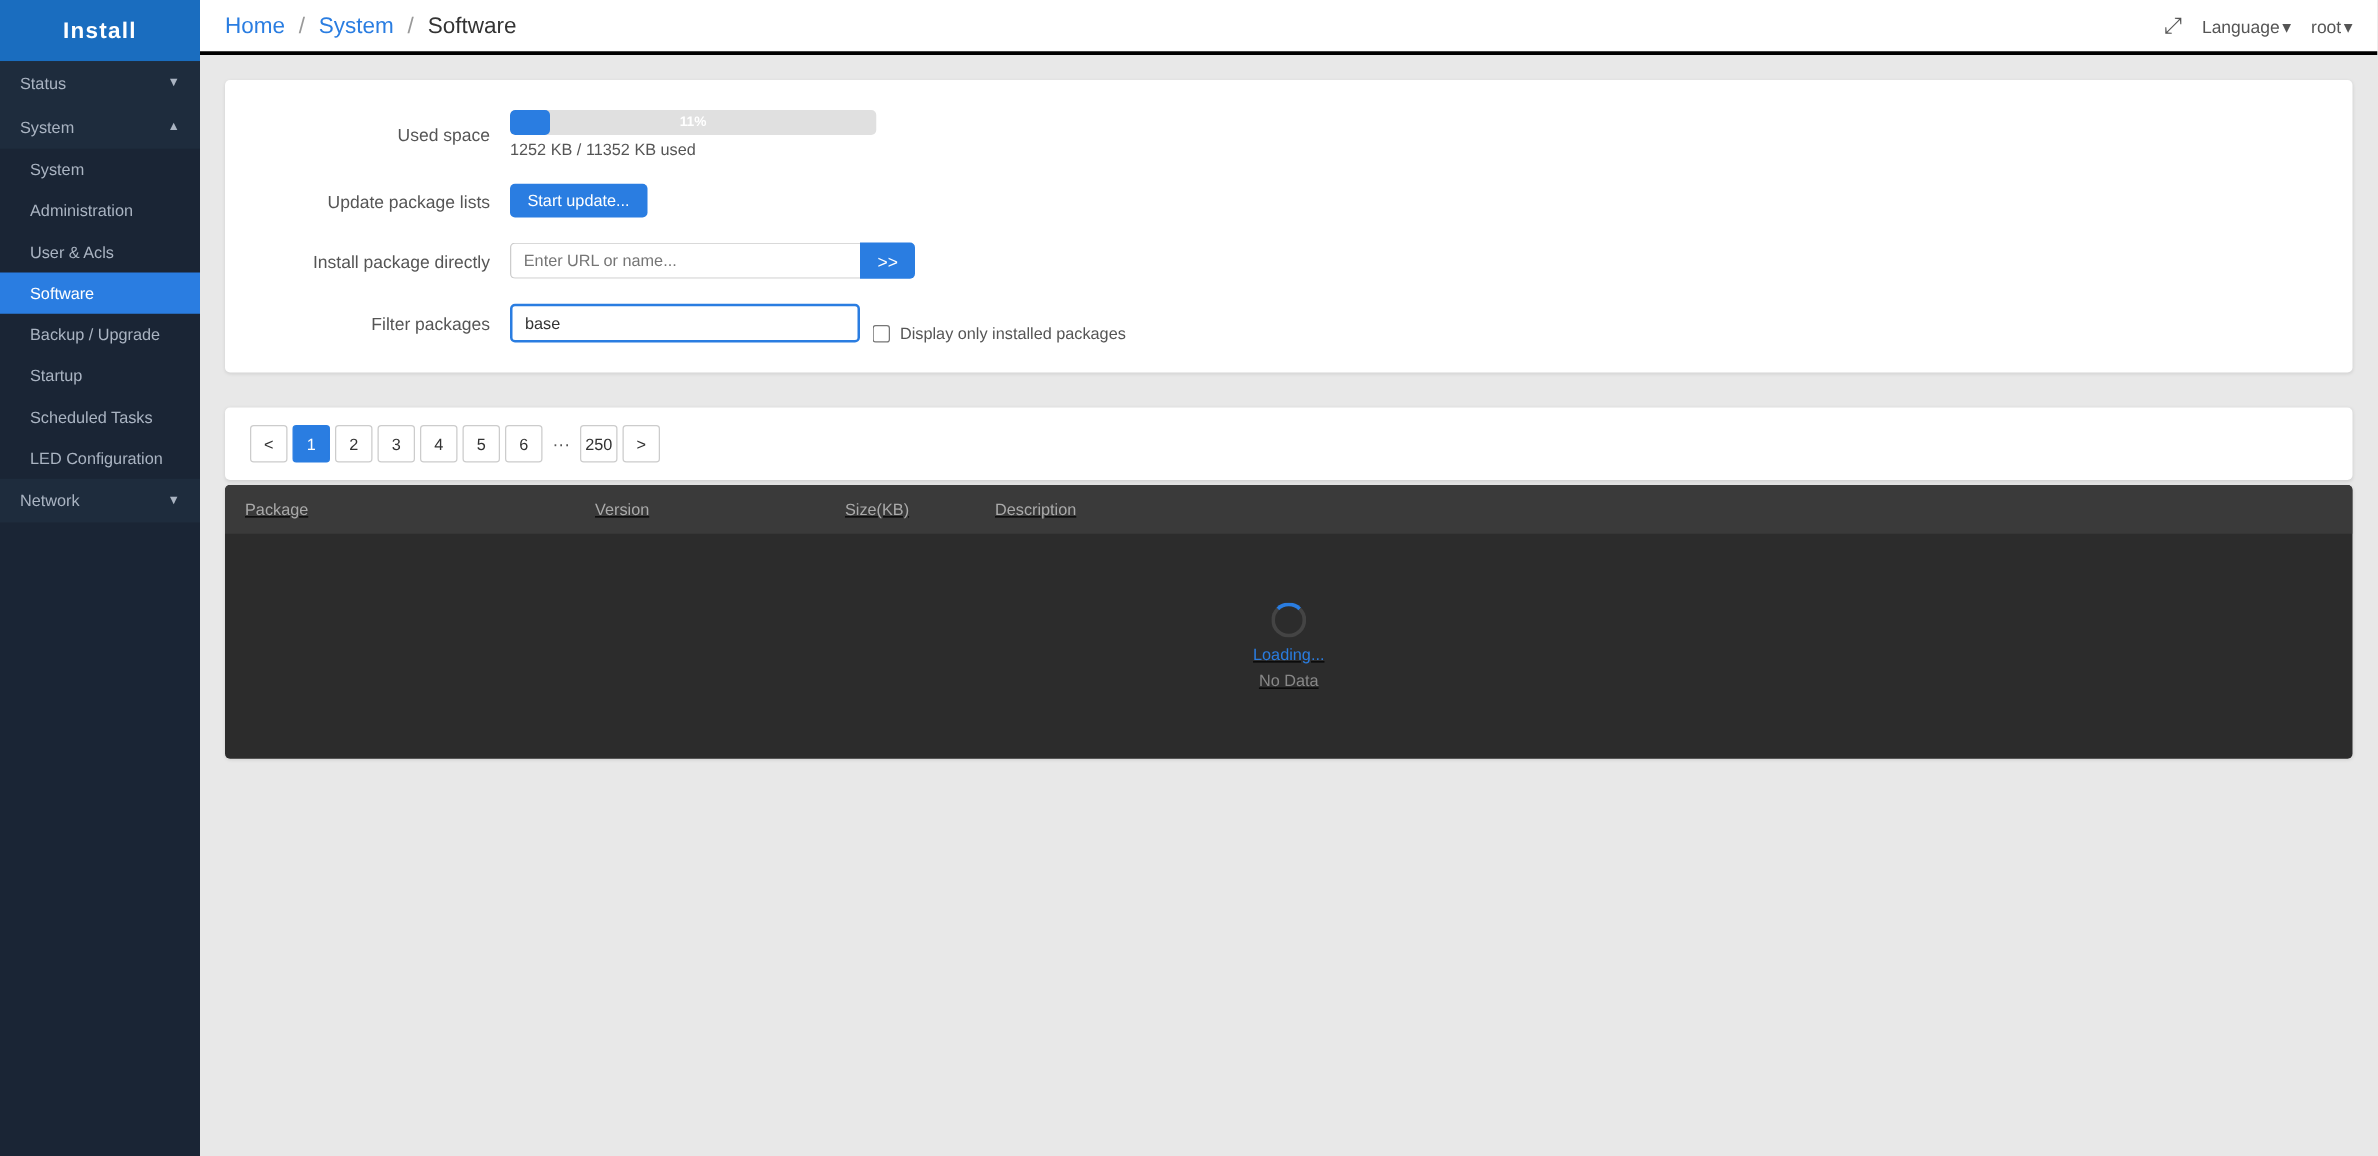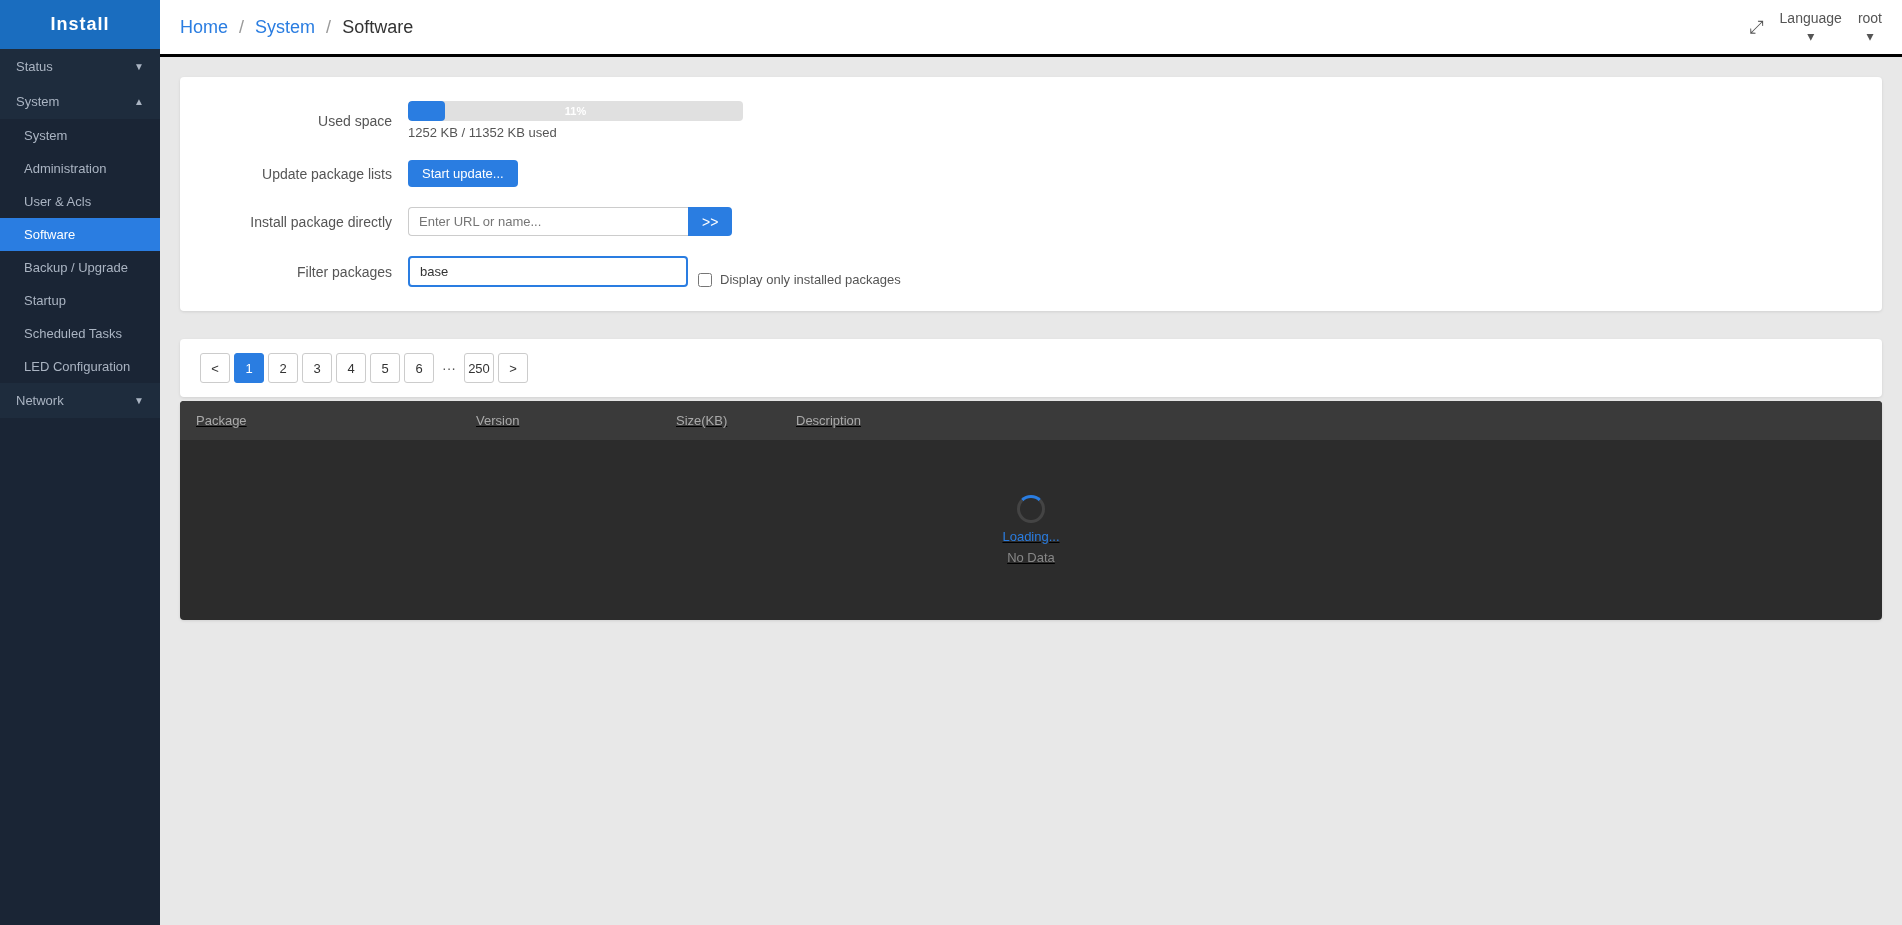--- a/index.html
+++ b/index.html
@@ -17,36 +17,36 @@
     .sidebar-item.active { background: #2a7de1; color: #fff; }
     .chevron { font-size: 10px; }
 
     
     .top-header { background: #fff; border-bottom: 3px solid #000000; padding: 10px 20px; display: flex; align-items: center; justify-content: space-between; }
     .breadcrumb { font-size: 18px; color: #333; }
     .breadcrumb span.sep { color: #999; margin: 0 6px; }
     .breadcrumb span.current { color: #333; font-weight: 500; }
     .header-right { display: flex; align-items: center; gap: 16px; }
     .fullscreen-btn { font-size: 18px; cursor: pointer; color: #555; background: none; border: none; }
-    .lang-btn, .user-btn { cursor: pointer; color: #555; font-size: 14px; background: none; border: none; display: flex; align-items: center; gap: 2px; flex-direction: column; }
+    .lang-btn, .user-btn { cursor: pointer; color: #555; font-size: 14px; background: none; border: none; display: flex; align-items: center; gap: 2px; }
 
     
     .main-content { flex: 1; padding: 20px; background: #e8e8e8; overflow-y: auto; }
 
     
     .card { background: #fff; border-radius: 4px; padding: 24px 28px; margin-bottom: 28px; box-shadow: 0 1px 3px rgba(0,0,0,0.1); }
 
     
     .form-row { display: flex; align-items: center; margin-bottom: 20px; }
     .form-row:last-child { margin-bottom: 0; }
     .form-label { min-width: 200px; text-align: right; padding-right: 16px; color: #555; font-size: 14px; }
 
     
     .progress-wrap { display: flex; flex-direction: column; }
-    .progress-bar-outer { width: 335px; height: 20px; background: #e0e0e0; border-radius: 4px; overflow: hidden; position: relative; margin-bottom: 4px; }
+    .progress-bar-outer { width: 293px; height: 20px; background: #e0e0e0; border-radius: 4px; overflow: hidden; position: relative; margin-bottom: 4px; }
     .progress-bar-inner { height: 100%; background: #2a7de1; border-radius: 4px; }
     .progress-badge { position: absolute; left: 50%; top: 50%; transform: translate(-50%, -50%); font-size: 11px; color: #fff; font-weight: bold; }
     .progress-text { font-size: 13px; color: #555; }
 
     
     .btn-primary { background: #2a7de1; color: #fff; border: none; padding: 6px 14px; border-radius: 4px; cursor: pointer; font-size: 13px; }
     .btn-arrow { background: #2a7de1; color: #fff; border: none; padding: 6px 14px; border-radius: 0 4px 4px 0; cursor: pointer; font-size: 14px; }
 
     
     .input-url-wrap { display: flex; }

